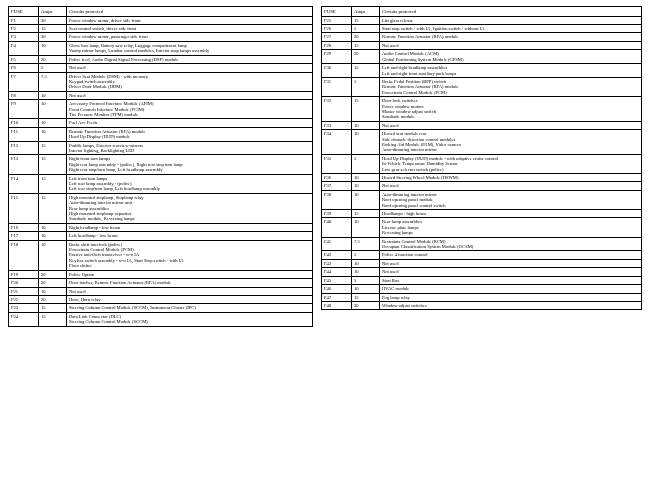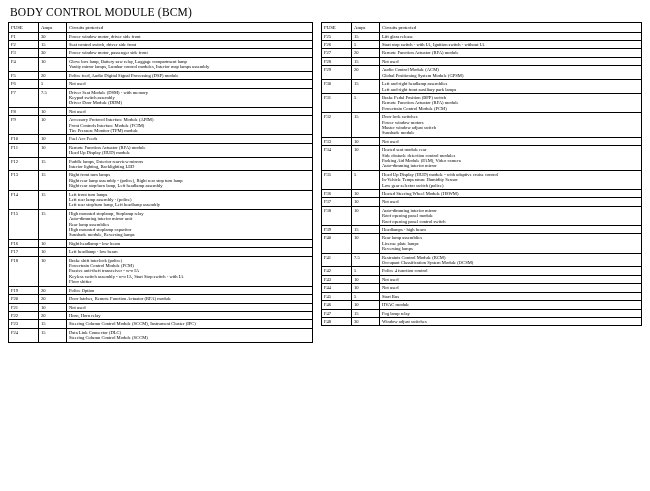--- a/index.html
+++ b/index.html
@@ -57,21 +57,20 @@
   }
   .col-fuse { width: 30px; }
   .col-amps { width: 28px; }
   .cell-center { text-align: left; padding-left: 4px; }
   .desc-line { display: block; white-space: nowrap; }
 </style>
 </head>
 <body>
 
 <div class="page">
-  <div class="title">BODY CONTROL MODULE (BCM)</div>
   <div class="columns">
     <table class="fuse left">
       <colgroup>
           <col class="col-fuse">
           <col class="col-amps">
           <col>
         </colgroup>
       <thead>
         <tr>
           <th>FUSE</th>

